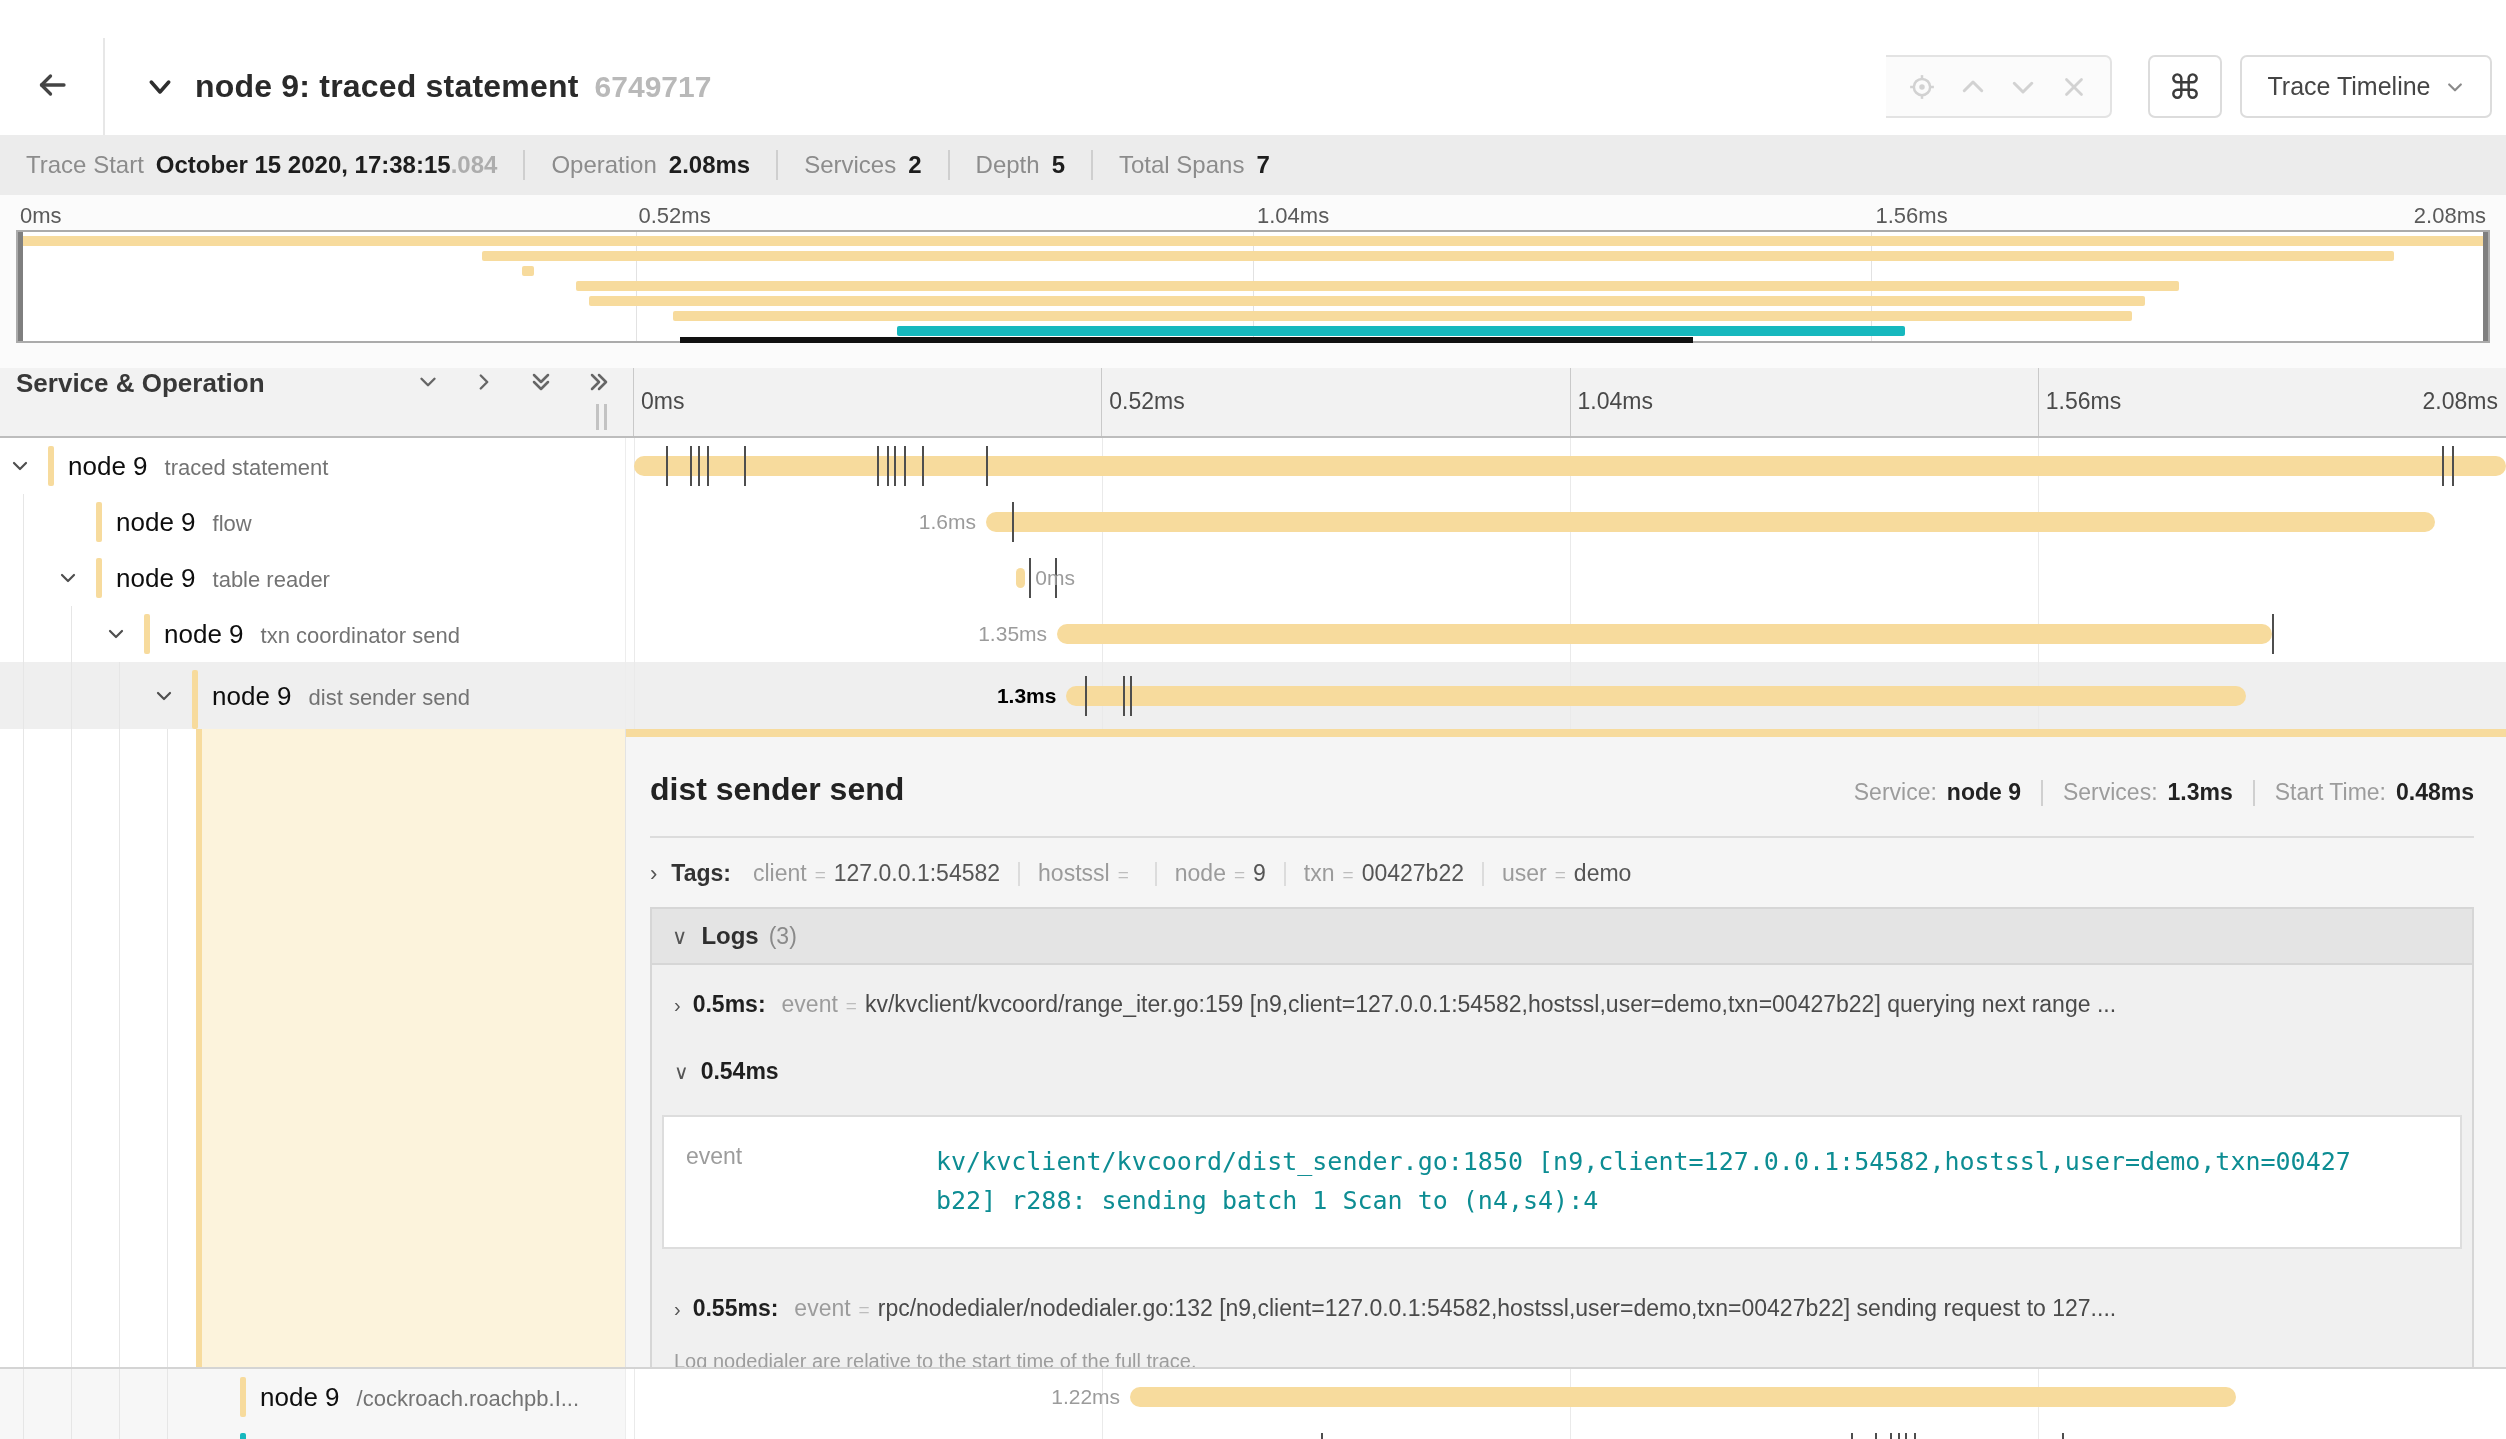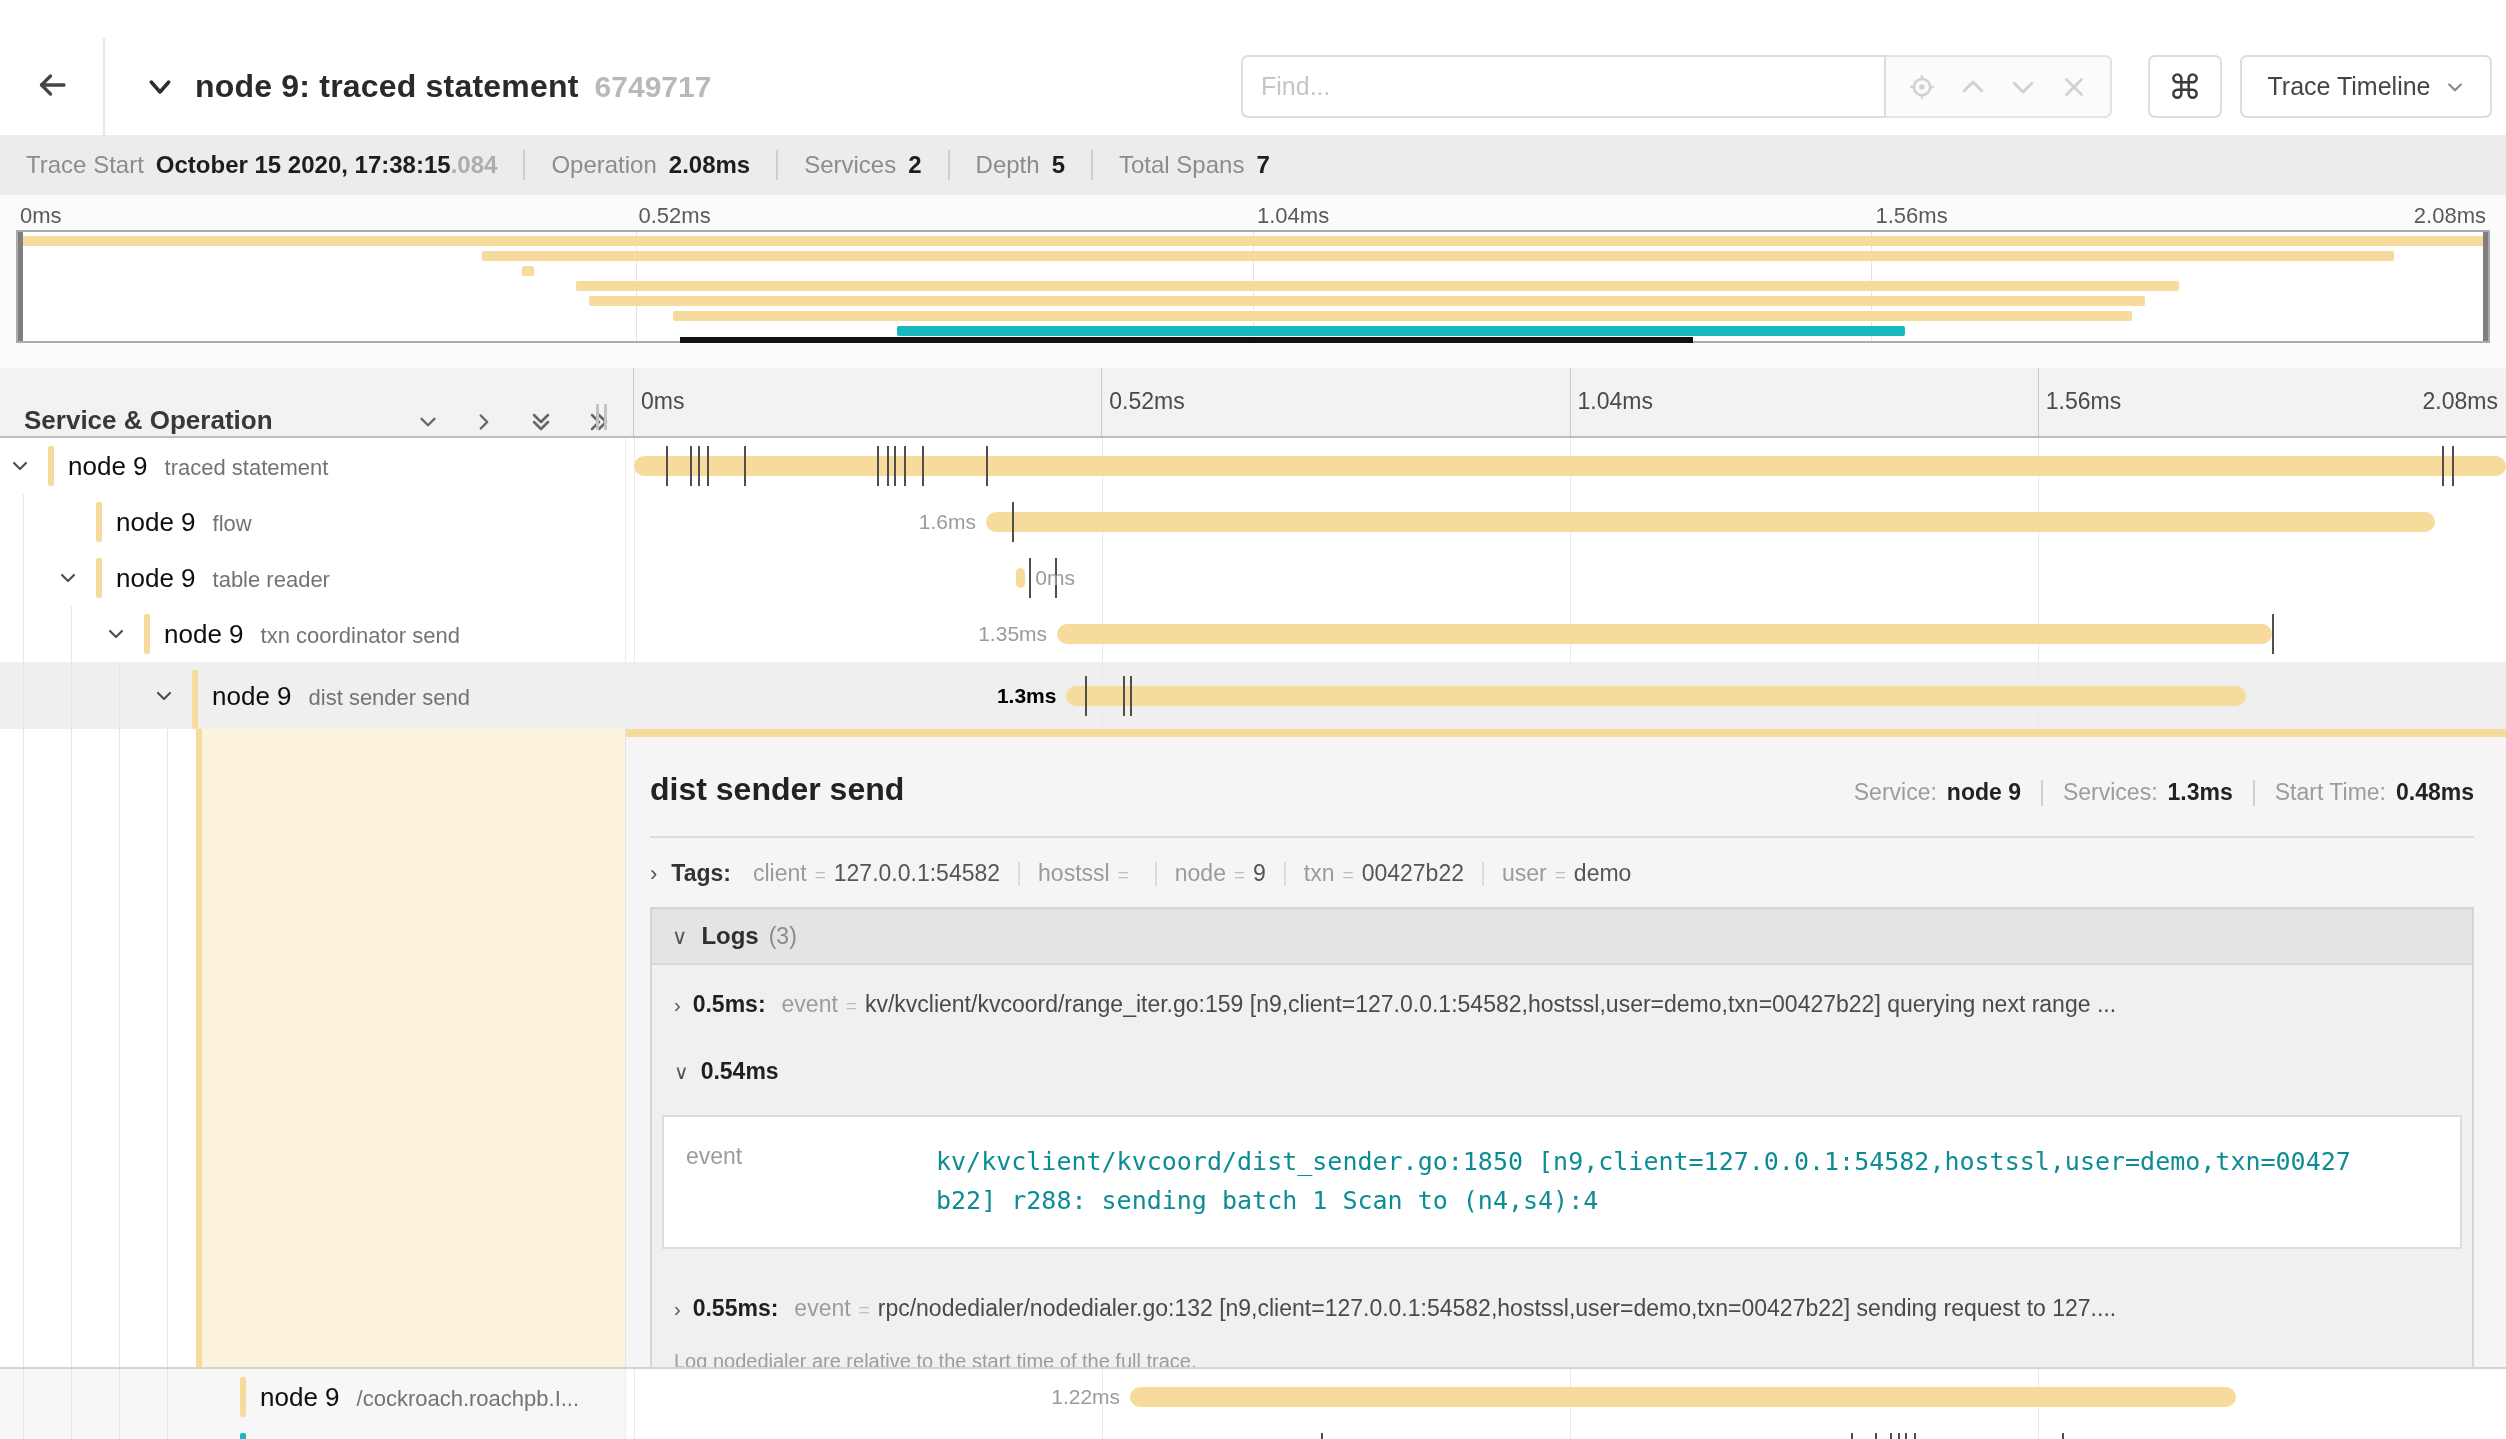--- a/index.html
+++ b/index.html
@@ -37,21 +37,21 @@
   .mm-labels { position:absolute; left:16px; right:16px; top:8px; height:26px; font-size:22px; color:#5a5a5a; }
   .mm-label { position:absolute; top:0; }
   .mm-canvas { position:absolute; left:16px; right:16px; top:35px; height:113px; background:#fff; border:2px solid #ababab; }
   .mm-grid { position:absolute; top:0; bottom:0; width:1px; background:#e2e2e2; }
   .mm-bar { position:absolute; height:10px; border-radius:2px; }
   .mm-handle { position:absolute; top:0; bottom:0; width:5px; background:#7f7f7f; }
   .mm-scrub { position:absolute; height:6px; bottom:-2px; background:#111; }
 
   
   .grid-header { position:absolute; left:0; top:330px; width:2506px; height:70px; background:#f2f2f2; border-bottom:2px solid #bdbdbd; display:flex; }
-  .gh-left { width:625px; flex:0 0 auto; position:relative; display:flex; align-items:flex-end;padding-left:8px; }
+  .gh-left { width:625px; flex:0 0 auto; position:relative; display:flex; align-items:flex-start; }
   .gh-title { font-size:26px; font-weight:bold; color:#383838; margin-left:16px; }
   .gh-icons { position:absolute; left:415px; display:flex; gap:30px; align-items:center; }
   .gh-icons span { display:flex; cursor:pointer; }
   .gh-grip { position:absolute; right:18px; bottom:6px; display:flex; gap:5px; cursor:col-resize; }
   .gh-grip i { width:3px; height:26px; background:#c3c3c3; }
   .gh-ruler { flex:1; position:relative; }
   .ruler-inner { position:absolute; left:8px; right:0; top:0; bottom:0; }
   .ruler-line { position:absolute; top:0; bottom:0; width:1px; background:#c9c9c9; }
   .ruler-label { position:absolute; top:20px; font-size:23px; color:#4a4a4a; }
 
@@ -134,21 +134,20 @@
     <div class="title-wrap">
       <span class="title-chevron">
         <svg width="30" height="30" viewBox="0 0 24 24" fill="none" stroke="#2e2e2e" stroke-width="2.8" stroke-linecap="round" stroke-linejoin="round">
             <polyline points="5 8 12 16 19 8"></polyline>
           </svg>
       </span>
       <span class="page-title">node 9: traced statement</span>
       <span class="trace-id">6749717</span>
     </div>
     <div class="header-right">
-      <input class="find-input" type="text" placeholder="Find..." style="">
       <div class="find-ops">
         <span class="fo-icon">
           <svg width="30" height="30" viewBox="0 0 24 24" fill="none" stroke="#d2d2d2" stroke-width="2">
               <circle cx="12" cy="12" r="6.5"></circle>
               <circle cx="12" cy="12" r="2.2" fill="#d2d2d2" stroke="none"></circle>
               <line x1="12" y1="2.5" x2="12" y2="5.5"></line>
               <line x1="12" y1="18.5" x2="12" y2="21.5"></line>
               <line x1="2.5" y1="12" x2="5.5" y2="12"></line>
               <line x1="18.5" y1="12" x2="21.5" y2="12"></line>
             </svg>

